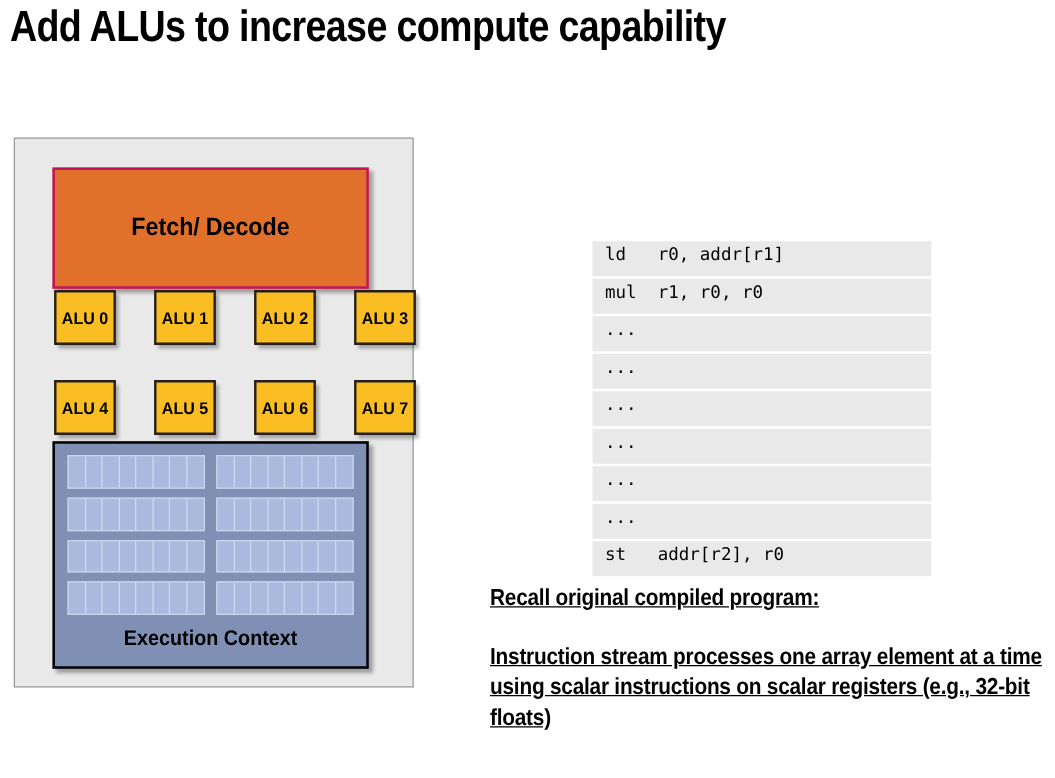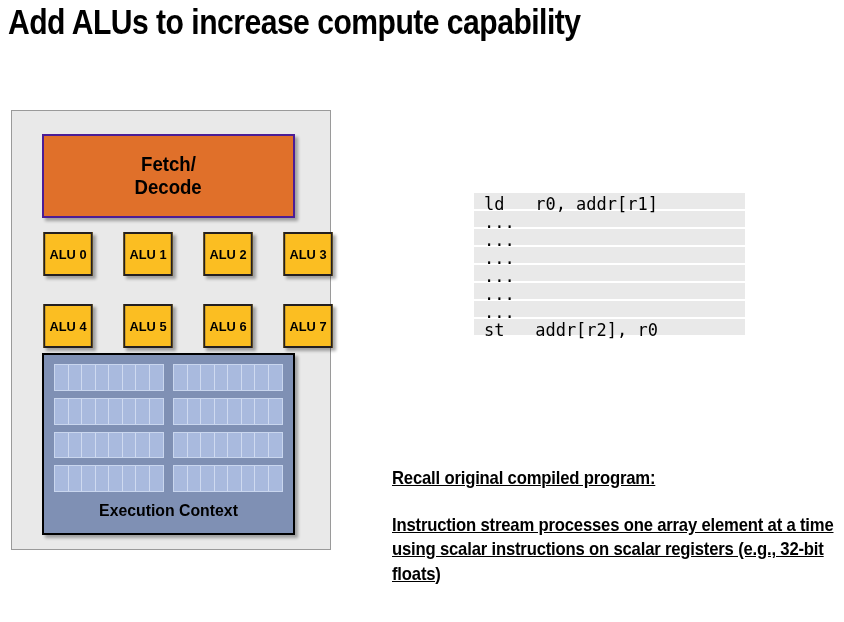--- a/index.html
+++ b/index.html
@@ -45,26 +45,26 @@
   .shadowed {
     box-shadow: 3px 3px 3px rgba(0,0,0,0.32);
   }
 
   
   #fetch-decode {
     position: absolute;
     left: 30px;
     top: 23px;
     width: 253px;
-    height: 84px;
+    height: 97px;
     background: #e0702a;
-    border: 2px solid #4c1d95;
+    border: 2px solid #be185d;
     box-sizing: border-box;
     display: flex;
-    flex-direction: column;
+    flex-direction: row;
     align-items: center;
     justify-content: center;
     line-height: 1.16;
   }
   #fetch-decode .fd-line {
     font-size: 20px;
     font-weight: bold;
     color: #000;
     transform: scaleX(0.93);
   }
@@ -138,26 +138,26 @@
   }
 
   
   #code-listing {
     position: absolute;
     left: 474px;
     top: 193px;
     width: 271px;
   }
   .code-row {
-    height: 16px;
+    height: 28px;
     line-height: 22px;
     background: #e9e9e9;
     margin-bottom: 2px;
     font-family: "DejaVu Sans Mono", monospace;
-    font-size: 17px;
+    font-size: 14px;
     color: #000;
     padding-left: 10px;
     box-sizing: border-box;
     white-space: pre;
   }
   .code-row:last-child { margin-bottom: 0; }
 
   
   #caption-area {
     position: absolute;
@@ -284,20 +284,21 @@
           <div class="reg-cell"></div>
         </div>
       </div>
     <div id="execution-context-label">Execution Context</div>
   </div>
 
 </div>
 
 <div id="code-listing">
     <div class="code-row">ld   r0, addr[r1]</div>
+    <div class="code-row">mul  r1, r0, r0</div>
     <div class="code-row">...</div>
     <div class="code-row">...</div>
     <div class="code-row">...</div>
     <div class="code-row">...</div>
     <div class="code-row">...</div>
     <div class="code-row">...</div>
     <div class="code-row">st   addr[r2], r0</div>
   </div>
 
 <div id="caption-area">

